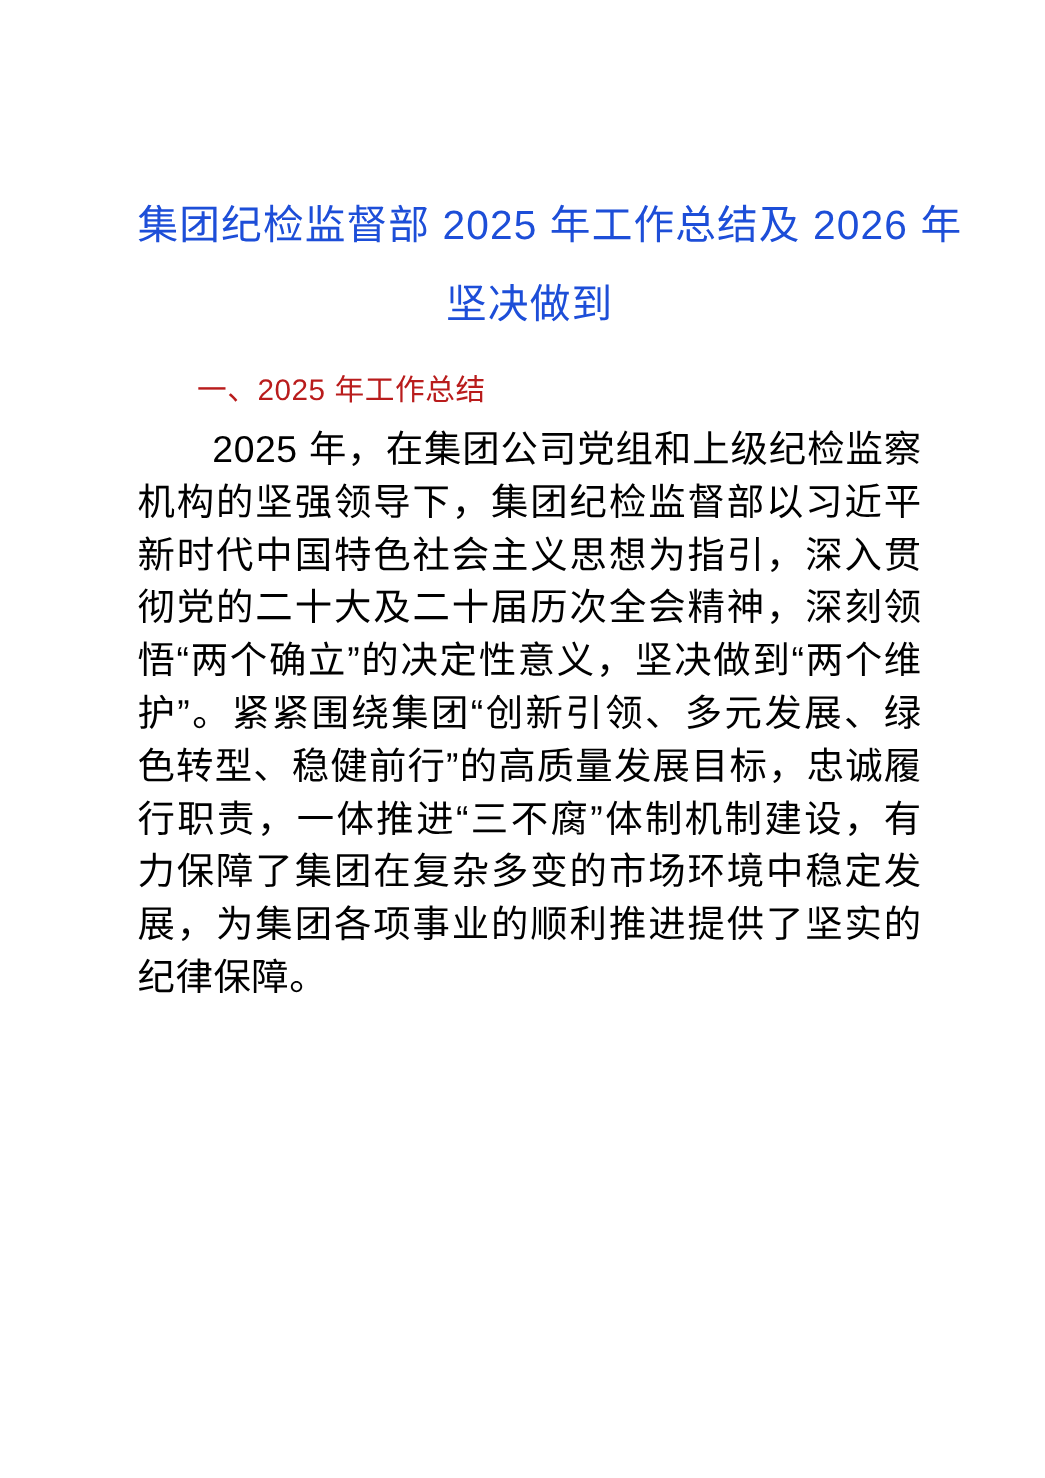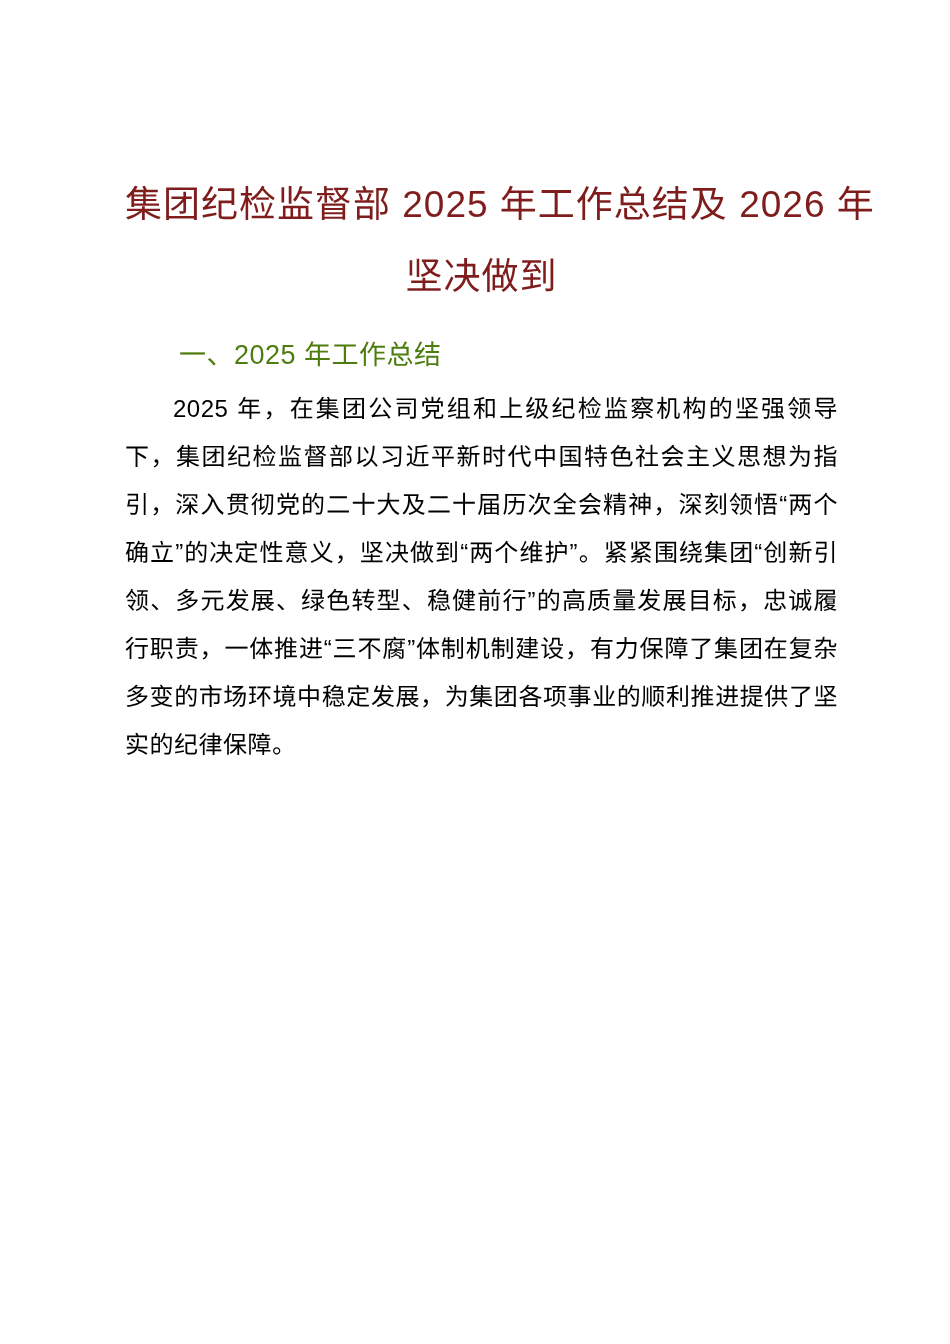--- a/index.html
+++ b/index.html
@@ -18,37 +18,37 @@
     box-sizing: border-box;
     padding: 169px 112px 0 125px;
     overflow: hidden;
   }
   .doc-title {
     text-align: center;
     font-size: 37px;
     font-weight: 400;
     line-height: 72px;
     letter-spacing: 1px;
-    color: #7f1d1d;
+    color: #1d4ed8;
   }
   .title-line {
     white-space: nowrap;
   }
   .section-heading {
     margin: 18px 0 0 0;
     font-size: 27px;
     font-weight: 400;
     line-height: 48px;
     letter-spacing: 0.5px;
     text-indent: 2em;
-    color: #4d7c0f;
+    color: #b91c1c;
   }
   .para {
     margin: 6px 0 0 0;
-    font-size: 24px;
+    font-size: 34px;
     font-weight: 400;
     line-height: 48px;
     letter-spacing: 0.5px;
     text-indent: 2em;
     text-align: justify;
     color: #000000;
   }
   .para .lead {
     font-weight: 700;
   }

